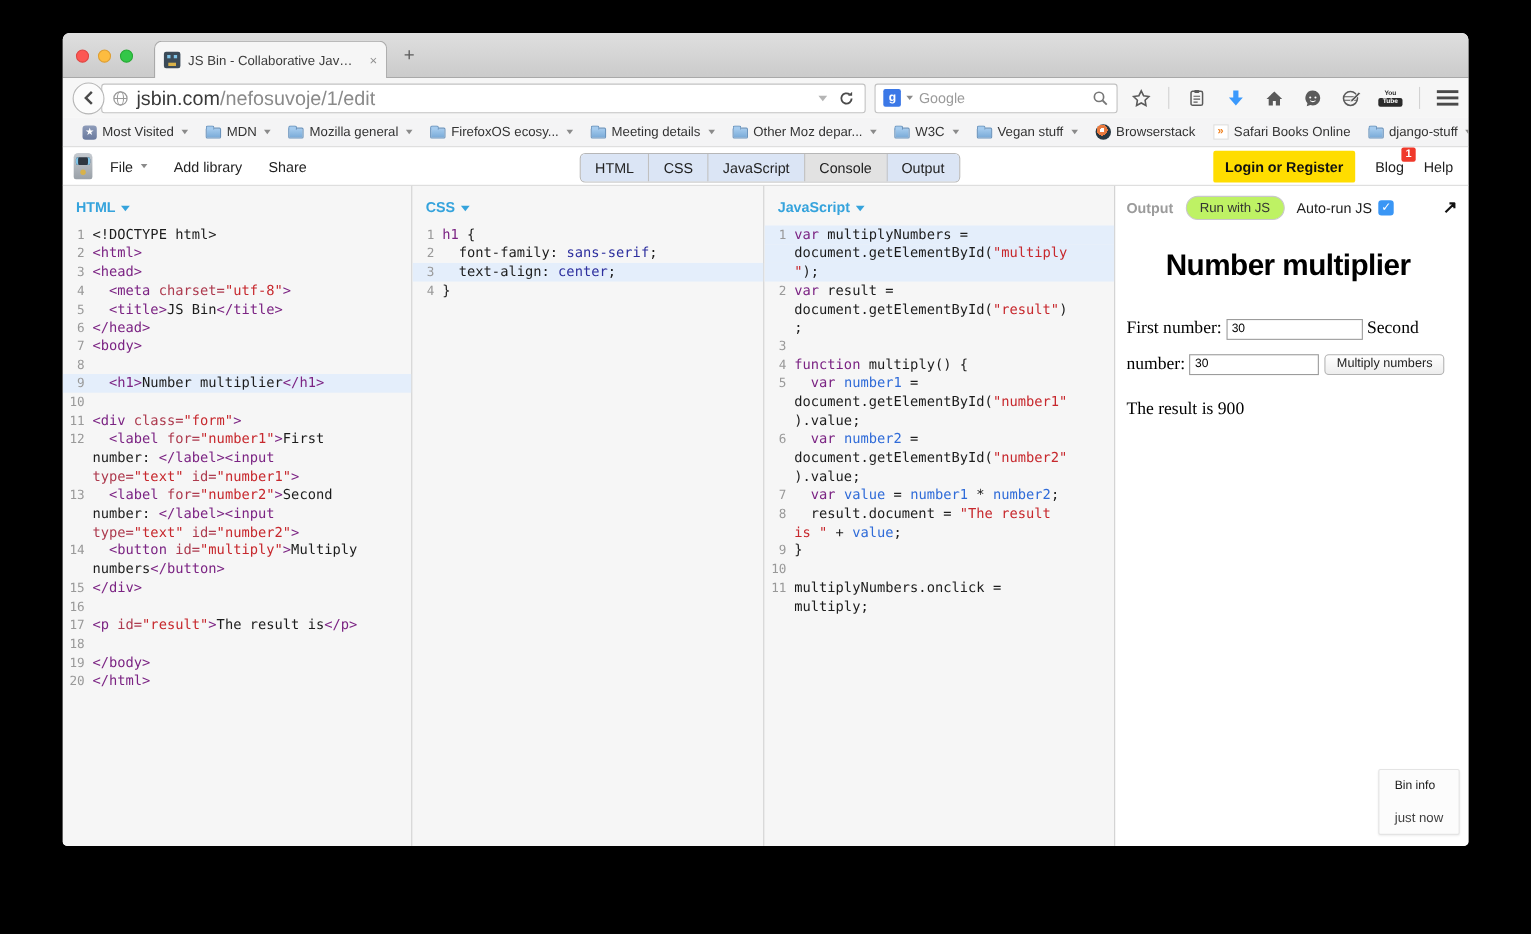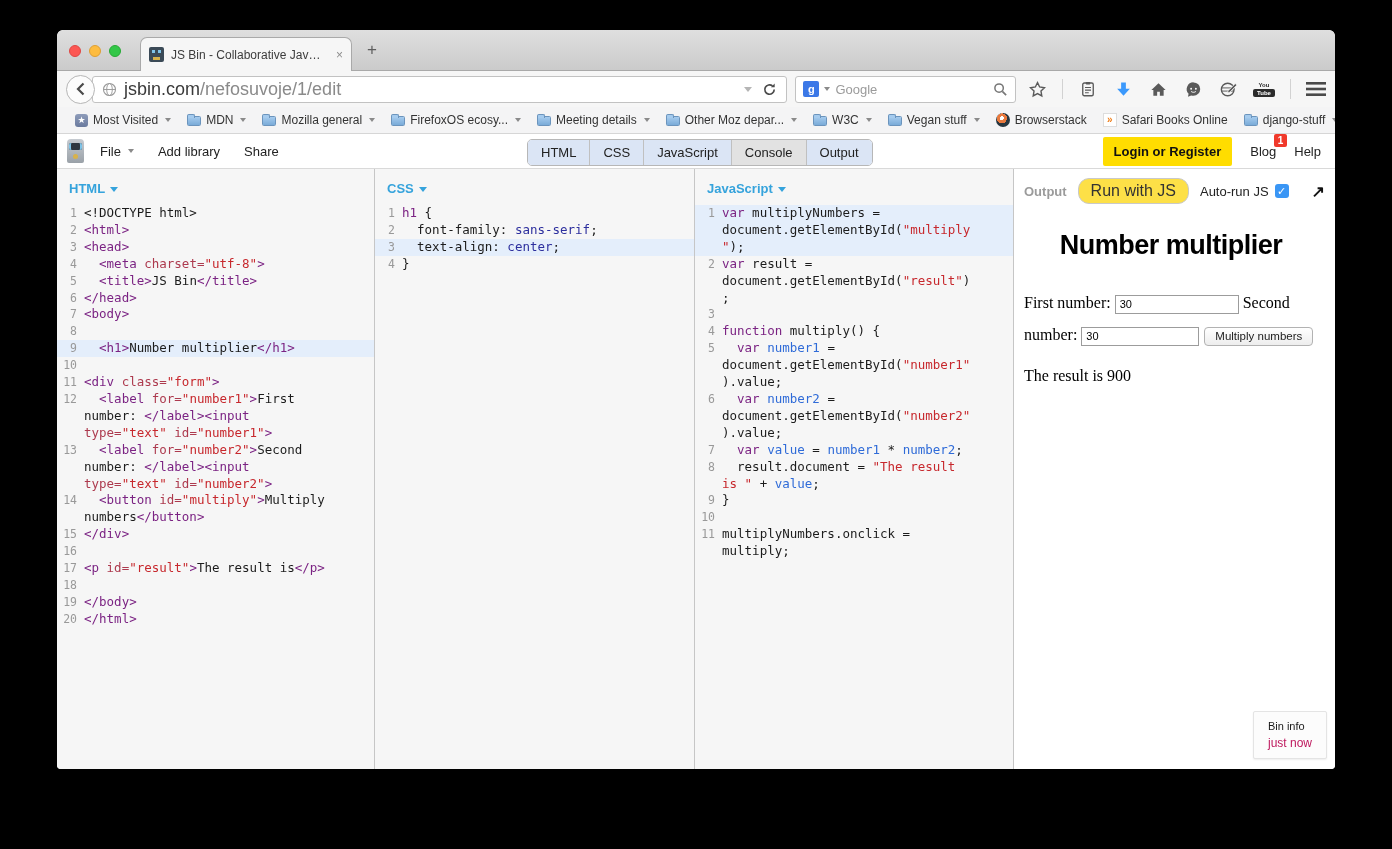--- a/index.html
+++ b/index.html
@@ -83,34 +83,34 @@
   .tk-t { color:#7b2383; }
   .tk-k { color:#7b2383; }
   .tk-a { color:#ad3a4e; }
   .tk-s { color:#c7282d; }
   .tk-d { color:#2f6bd8; }
   .tk-v { color:#2d2f9e; }
 
   
   .ohead { display:flex; align-items:center; padding:9px 10px 6px; gap:11px; }
   .otitle { font-size:13px; font-weight:700; color:#9b9b9b; }
-  .runbtn { border:1px solid #c9c9c9; border-radius:11px; background:#fde047; padding:3px 12px; font-size:16px; color:#333; font-family:inherit; }
+  .runbtn { border:1px solid #c9c9c9; border-radius:11px; background:#bef264; padding:3px 12px; font-size:12px; color:#333; font-family:inherit; }
   .autorun { display:flex; align-items:center; gap:6px; font-size:13px; color:#222; }
   .cb { width:14px; height:14px; background:#3a96f5; border-radius:3px; color:#fff; font-size:11px; line-height:14px; text-align:center; }
   .popout { margin-left:auto; font-size:16px; font-weight:700; color:#111; }
   .obody { padding:0 10px; font-family:"Liberation Serif",serif; font-size:16px; color:#000; width:314px; }
   .oheading { font-family:"Liberation Sans",sans-serif; font-size:27px; font-weight:700; text-align:center; margin:20px 0 26px; letter-spacing:-.5px; }
   .oform { line-height:2.0; }
   .onum { width:124px; height:19px; border:1px solid #9c9c9c; font:11px "Liberation Sans",sans-serif; padding:1px 4px; vertical-align:middle; background:#fff; }
   .onum.n2 { width:118px; }
   .obtn { font:11.5px "Liberation Sans",sans-serif; color:#222; padding:2px 10px 3px; border:1px solid #b2b2b2; border-radius:4px; background:linear-gradient(#fff,#ededed); vertical-align:middle; margin-left:5px; }
   .oresult { margin-top:16px; }
   .bininfo { position:absolute; right:8px; bottom:10px; background:#fcfcfc; border:1px solid #e4e4e4; border-radius:2px; padding:8px 14px; box-shadow:0 1px 2px rgba(0,0,0,.07); }
   .bininfo .t1 { font-size:11px; color:#1a1a1a; }
-  .bininfo .t2 { font-size:12px; color:#be185d; margin-top:4px; }
+  .bininfo .t2 { font-size:12px; color:#404040; margin-top:16px; }
   svg { display:block; }
 </style>
 </head>
 <body>
 
 <div class="window">
 
   <div class="tabbar">
     <div class="lights">
       <span class="light r"></span>

